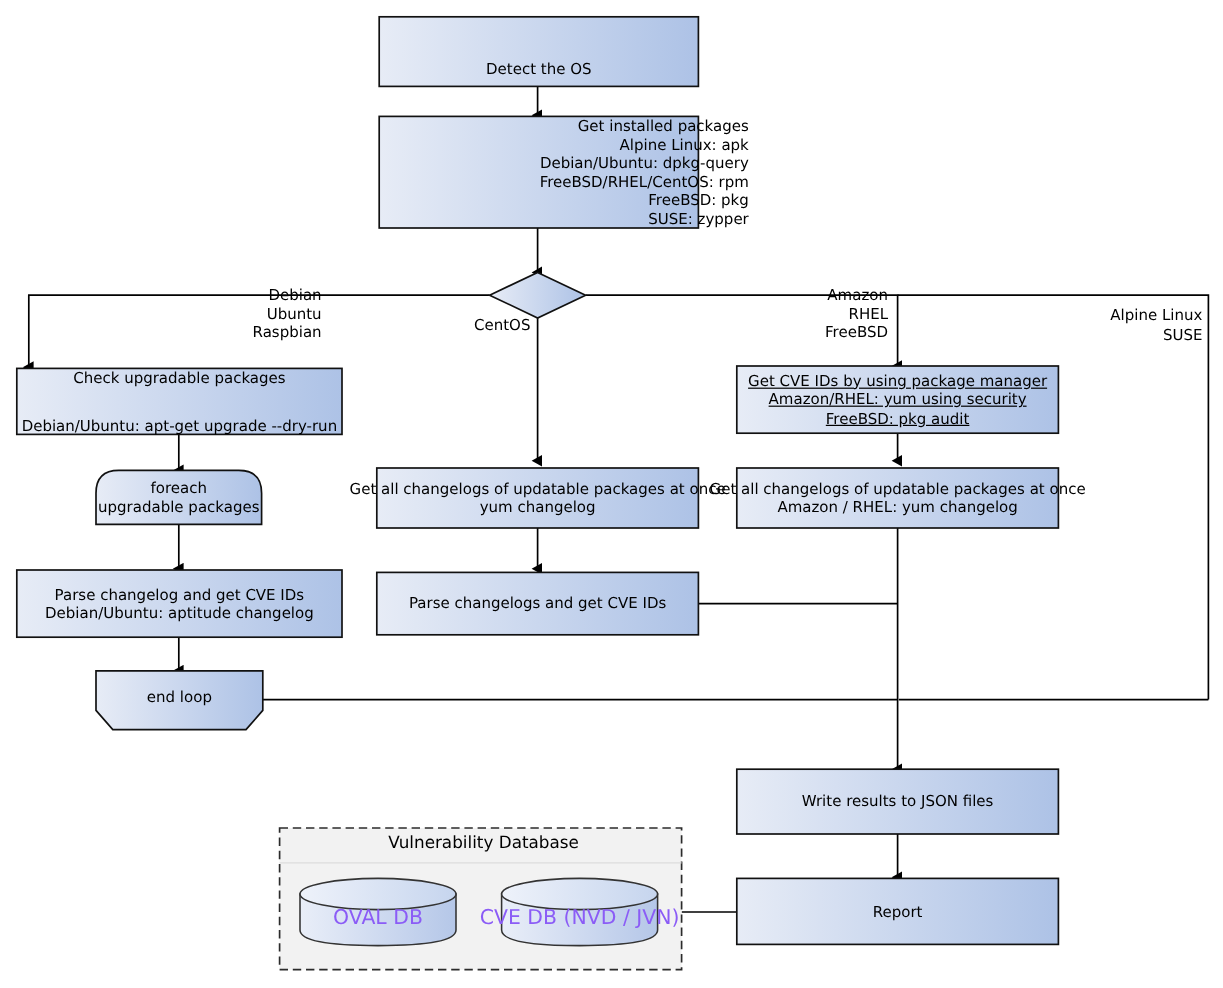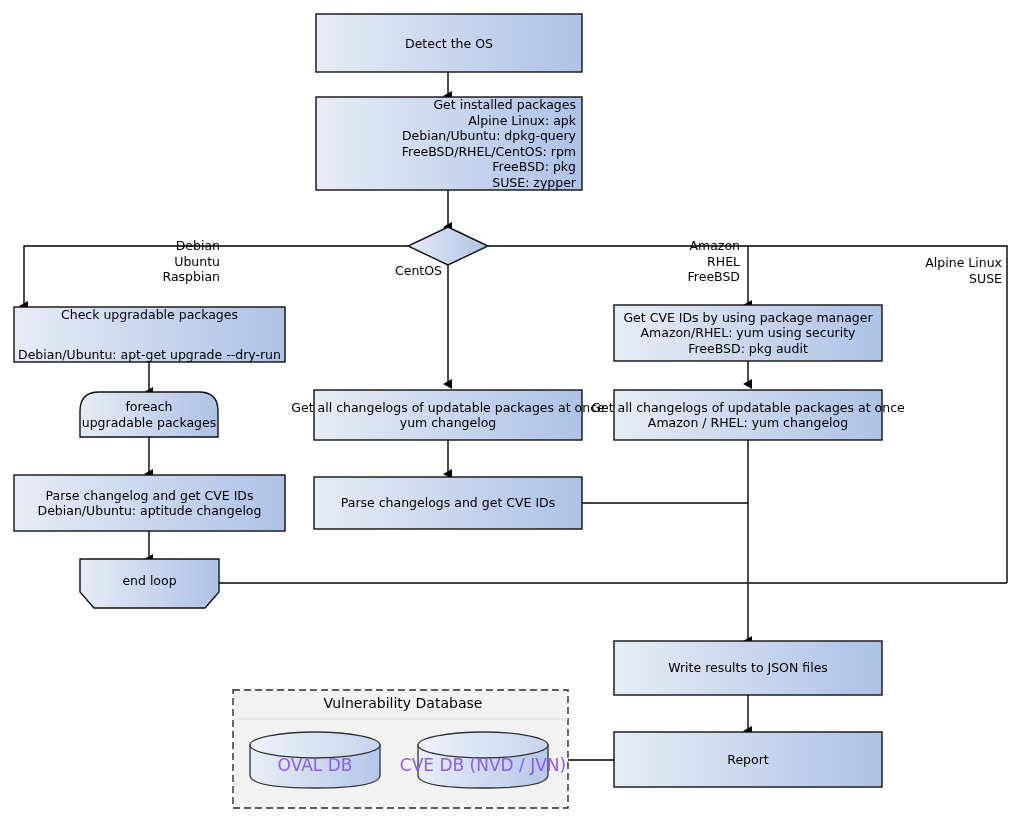--- a/index.html
+++ b/index.html
@@ -27,21 +27,21 @@
     display: flex;
     flex-direction: column;
     justify-content: center;
     color: #000000;
     font-size: 12.5px;
     line-height: 15.5px;
     white-space: nowrap;
     pointer-events: none;
   }
   .t-center { align-items: center; text-align: center; }
-  .t-right  { align-items: flex-end; text-align: right; }
+  .t-right  { align-items: flex-end; text-align: right; padding-left: 48px; }
   .edge-label {
     position: absolute;
     color: #000000;
     font-size: 12.5px;
     line-height: 15.5px;
     white-space: nowrap;
   }
   .group-title {
     position: absolute;
     color: #000000;
@@ -172,21 +172,21 @@
         <path d="M250,745 L250,775 Q250,788 315,788 Q380,788 380,775 L380,745 Z" fill="url(#dbGrad)"></path>
         <ellipse cx="315" cy="745" rx="65" ry="13" fill="url(#dbTopGrad)"></ellipse>
       </g>
       <g>
         <path d="M418,745 L418,775 Q418,788 483,788 Q548,788 548,775 L548,745 Z" fill="url(#dbGrad)"></path>
         <ellipse cx="483" cy="745" rx="65" ry="13" fill="url(#dbTopGrad)"></ellipse>
       </g>
     </g>
   </svg>
 
-  <div class="node-text t-center" style="left:316px; top:6px; width:266px; height:76px;">
+  <div class="node-text t-center" style="left:316px; top:20px; width:266px; height:76px;">
     <div>Detect the OS</div>
   </div>
 
   <div class="node-text t-right" style="left:316px; top:97px; width:260px; height:93px;">
     <div>Get installed packages</div>
     <div>Alpine Linux: apk</div>
     <div>Debian/Ubuntu: dpkg-query</div>
     <div>FreeBSD/RHEL/CentOS: rpm</div>
     <div>FreeBSD: pkg</div>
     <div>SUSE: zypper</div>
@@ -234,21 +234,21 @@
 
   <div class="overflow-text" style="left:288px; top:390px; width:320px; height:50px;">
     <div>Get all changelogs of updatable packages at once</div>
     <div>yum changelog</div>
   </div>
 
   <div class="node-text t-center" style="left:314px; top:477px; width:268px; height:52px;">
     <div>Parse changelogs and get CVE IDs</div>
   </div>
 
-  <div class="node-text t-center" style="left:614px; top:305px; width:268px; height:56px;">
+  <div class="node-text t-center" style="left:614px; top:305px; width:268px; height:56px;text-decoration:underline;">
     <div>Get CVE IDs by using package manager</div>
     <div>Amazon/RHEL: yum using security</div>
     <div>FreeBSD: pkg audit</div>
   </div>
 
   <div class="overflow-text" style="left:588px; top:390px; width:320px; height:50px;">
     <div>Get all changelogs of updatable packages at once</div>
     <div>Amazon / RHEL: yum changelog</div>
   </div>
 

